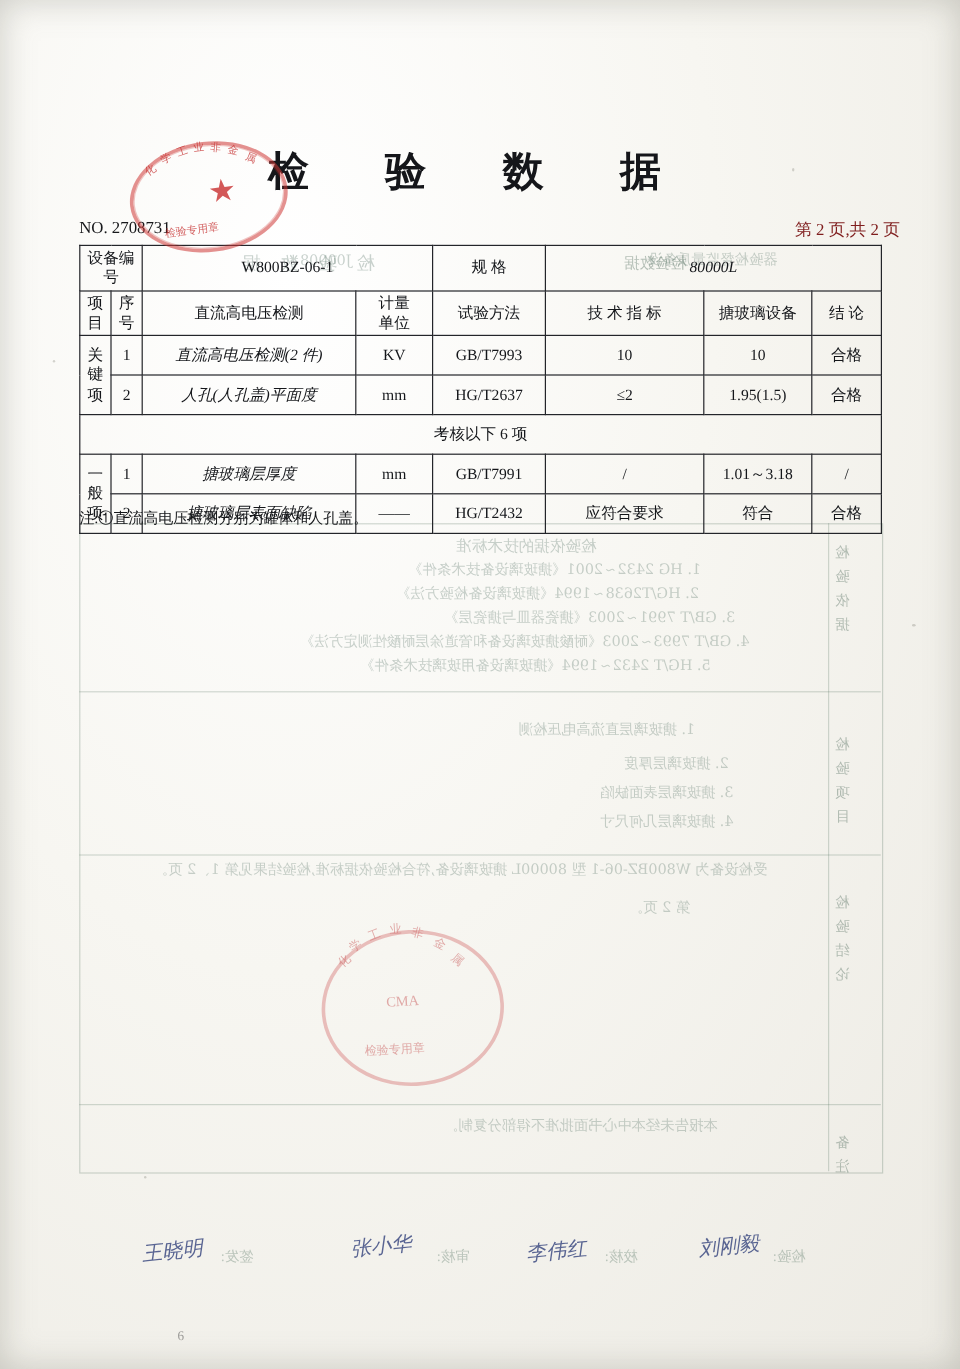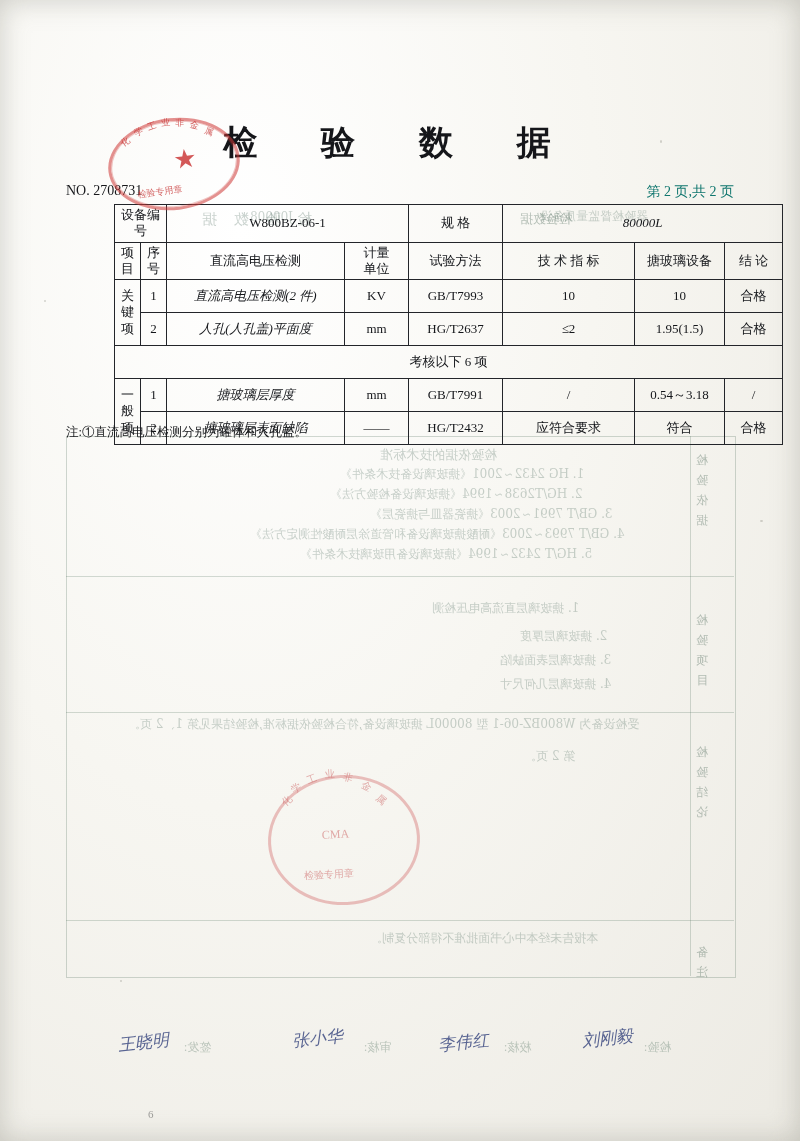--- a/index.html
+++ b/index.html
@@ -73,32 +73,31 @@
     position: absolute;
     top: 183px;
     left: 66px;
     font-size: 14px;
     color: #17181b;
     font-family: "Liberation Serif", serif;
   }
   .page-of {
     position: absolute;
     top: 183px;
-    right: 66px;
+    right: 50px;
     font-size: 14px;
-    color: #0f766e;
+    color: #7f1d1d;
   }
 
   
   .table-wrap {
     position: absolute;
     left: 66px;
     top: 204px;
     width: 668px;
-    margin-left: 48px;
   }
   table.main {
     border-collapse: collapse;
     width: 668px;
     table-layout: fixed;
   }
   table.main td {
     border: 1px solid #23252a;
     font-size: 13px;
     color: #14161a;
@@ -385,21 +384,21 @@
             <td class="vert" rowspan="2">
               <div>一</div>
               <div>般</div>
               <div>项</div>
             </td>
             <td>1</td>
             <td class="left">搪玻璃层厚度</td>
             <td>mm</td>
             <td>GB/T7991</td>
             <td>/</td>
-            <td>0.54～3.18</td>
+            <td>1.01～3.18</td>
             <td>/</td>
           </tr>
 
           <tr class="tall">
             <td>2</td>
             <td class="left">搪玻璃层表面缺陷</td>
             <td>——</td>
             <td>HG/T2432</td>
             <td>应符合要求</td>
             <td>符合</td>

